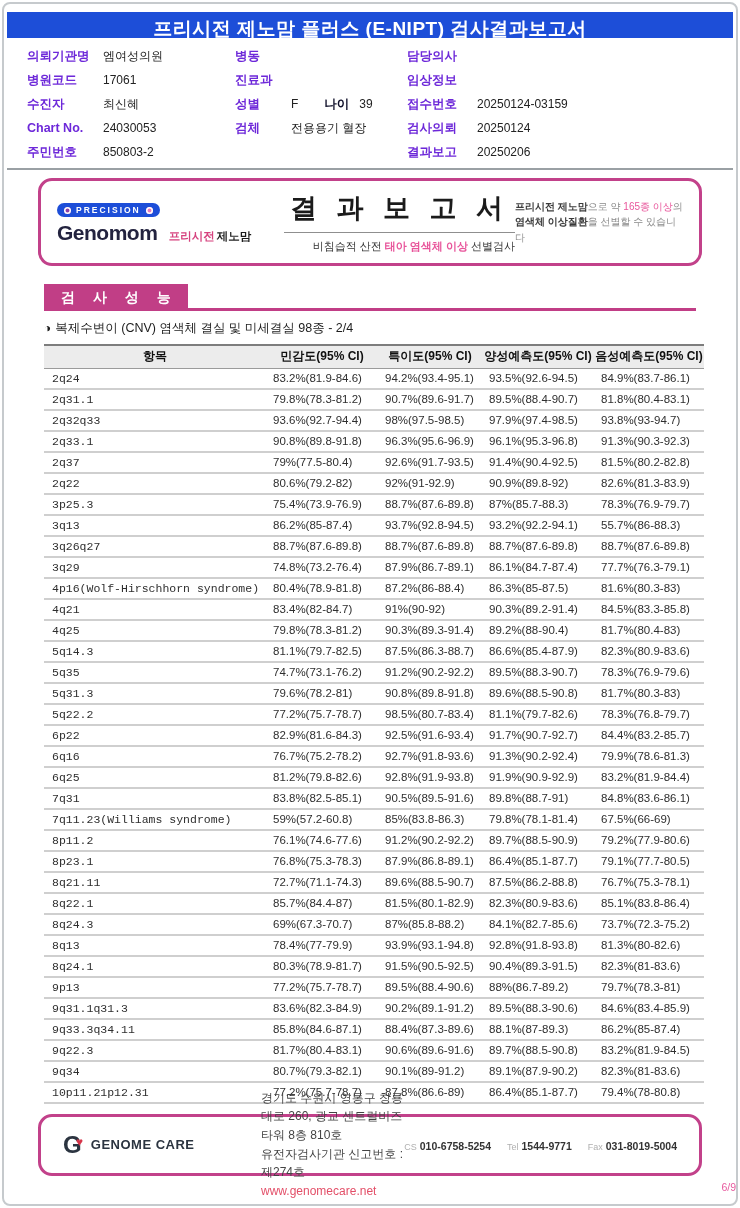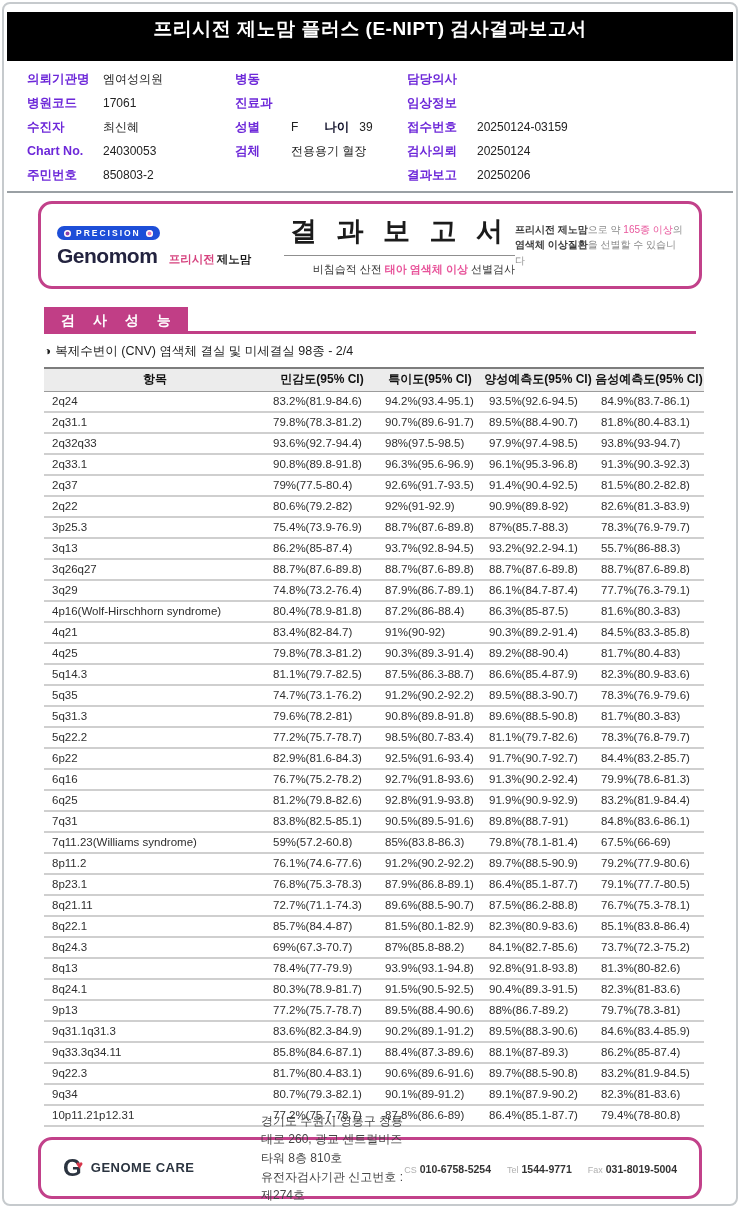--- a/index.html
+++ b/index.html
@@ -1,21 +1,21 @@
 <!DOCTYPE html>
 <html><head>
 <meta charset="utf-8">
 <style>
   * { box-sizing: border-box; }
   html,body { margin:0; padding:0; background:#fff; }
   body { width:740px; height:1208px; font-family:"Liberation Sans", sans-serif; }
   .page { position:relative; width:736px; height:1204px; margin:2px auto; border:2px solid #c6cacd; border-radius:8px; background:#fff; overflow:hidden; }
 
   
-  .title-bar { margin:8px 3px 0; height:49px; background:#000000; color:#fff;
+  .title-bar { margin:8px 3px 0; height:26px; background:#1d4ed8; color:#fff;
     font-size:19px; font-weight:bold; text-align:center; line-height:33px; letter-spacing:0.5px; }
 
   
   .info { margin:0 3px; padding:6px 20px 4px; border-bottom:2px solid #9aa0a4;
     display:grid; grid-template-columns:208px 172px 1fr; }
   .info-row { display:flex; align-items:center; height:24px; }
   .info-label { font-weight:bold; color:#6d28d9; font-size:12.5px; flex:0 0 auto; }
   .col-l .info-label { width:76px; }
   .col-m .info-label { width:56px; }
   .col-r .info-label { width:70px; }
@@ -51,21 +51,21 @@
   .section-sub { margin:9px 40px 0; font-size:12.5px; color:#1d1d1d; }
   .bullet { font-size:12px; margin-right:4px; }
 
   
   table.perf { margin:7px 40px 0; width:660px; border-collapse:collapse; table-layout:fixed; }
   col.c0 { width:222px; } col.c1 { width:112px; } col.c2 { width:104px; } col.c3 { width:112px; } col.c4 { width:110px; }
   thead th { background:#ececec; border-top:2px solid #7d7d7d; border-bottom:1px solid #9b9b9b;
     font-size:12px; font-weight:bold; color:#101010; height:23px; text-align:center; padding:0; }
   tbody td { font-size:11.5px; color:#2e2e2e; height:19px; line-height:19px;
     border-bottom:2px solid #cfcfcf; padding:0 0 0 7px; text-align:left; white-space:nowrap; overflow:hidden; }
-  tbody td.name { padding-left:8px; }
+  tbody td.name { padding-left:8px;font-family:Liberation Mono, monospace; }
 
   
   .footer-box { margin:10px 34px 0; height:62px; border:3px solid #C2418A; border-radius:14px;
     display:flex; align-items:center; padding:0 22px; }
   .gc-logo { width:198px; display:flex; align-items:center; }
   .gc-mark { position:relative; font-size:24px; font-weight:bold; color:#2b3440; line-height:1; }
   .gc-heart { color:#D6354A; font-size:12px; position:relative; left:-6px; top:-7px; }
   .gc-text { font-size:13px; font-weight:bold; color:#2b3440; letter-spacing:0.5px; margin-left:2px; }
   .addr { flex:1; font-size:12px; color:#444; line-height:1.55; }
   .addr .web { color:#e34f68; }

